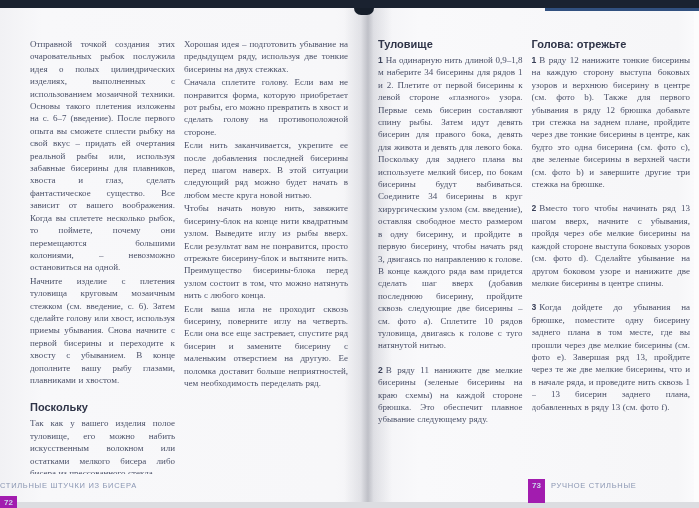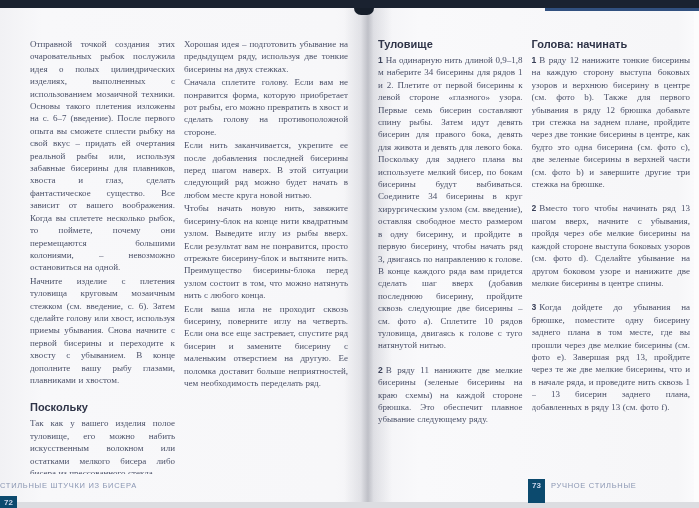--- a/index.html
+++ b/index.html
@@ -54,21 +54,21 @@
 
   .footer { position:absolute; top:471px; display:flex; align-items:flex-start; gap:6px;
             font-family:"Liberation Sans", sans-serif; }
   .footer-left  { left:0; width:363px; justify-content:flex-end;flex-direction:column; }
   .footer-right { left:157px; }
   .footer-title {
     font-size:7.5px; letter-spacing:0.7px; color:#8a96b2; padding-top:2px; white-space:nowrap;
   }
   .page-badge {
     display:block; width:17px; height:24px;
-    background:#0c4a6e; color:#ccd6ec;
+    background:#a21caf; color:#ccd6ec;
     font-size:8px; font-weight:bold; text-align:center;
     padding-top:2px; box-sizing:border-box;
   }
 </style>
 </head>
 <body>
 
 <div class="stage">
   <div class="paper"></div>
   <div class="right-sliver"></div>
@@ -96,21 +96,21 @@
   </div>
 
   <div class="page page-right" style="position:absolute; top:8px;">
     <div class="cols cols-right">
       <div class="col col-r1">
         <h3 class="heading">Туловище</h3>
         <p class="body"><b class="step-num">1</b><span>На одинарную нить длиной 0,9–1,8 м наберите 34 бисерины для рядов 1 и 2. Плетите от первой бисерины к левой стороне «глазного» узора. Первые семь бисерин составляют спину рыбы. Затем идут девять бисерин для правого бока, девять для живота и девять для левого бока. Поскольку для заднего плана вы используете мелкий бисер, по бокам бисерины будут выбиваться. Соедините 34 бисерины в круг хирургическим узлом (см. введение), оставляя свободное место размером в одну бисерину, и пройдите в первую бисерину, чтобы начать ряд 3, двигаясь по направлению к голове. В конце каждого ряда вам придется сделать шаг вверх (добавив последнюю бисерину, пройдите сквозь следующие две бисерины – см. фото a). Сплетите 10 рядов туловища, двигаясь к голове с туго натянутой нитью.</span></p>
         <p class="body gap-before"><b class="step-num">2</b><span>В ряду 11 нанижите две мелкие бисерины (зеленые бисерины на краю схемы) на каждой стороне брюшка. Это обеспечит плавное убывание следующему ряду.</span></p>
       </div>
       <div class="col col-r2">
-        <h3 class="heading">Голова: начинать</h3>
+        <h3 class="heading">Голова: отрежьте</h3>
         <p class="body"><b class="step-num">1</b><span>В ряду 12 нанижите тонкие бисерины на каждую сторону выступа боковых узоров и верхнюю бисерину в центре (см. фото b). Также для первого убывания в ряду 12 брюшка добавьте три стежка на заднем плане, пройдите через две тонкие бисерины в центре, как будто это одна бисерина (см. фото c), две зеленые бисерины в верхней части (см. фото b) и завершите другие три стежка на брюшке.</span></p>
         <p class="body gap-before"><b class="step-num">2</b><span>Вместо того чтобы начинать ряд 13 шагом вверх, начните с убывания, пройдя через обе мелкие бисерины на каждой стороне выступа боковых узоров (см. фото d). Сделайте убывание на другом боковом узоре и нанижите две мелкие бисерины в центре спины.</span></p>
         <p class="body gap-before"><b class="step-num">3</b><span>Когда дойдете до убывания на брюшке, поместите одну бисерину заднего плана в том месте, где вы прошли через две мелкие бисерины (см. фото e). Завершая ряд 13, пройдите через те же две мелкие бисерины, что и в начале ряда, и проведите нить сквозь 1 – 13 бисерин заднего плана, добавленных в ряду 13 (см. фото f).</span></p>
       </div>
     </div>
     <div class="footer footer-right">
       <span class="page-badge">73</span>
       <span class="footer-title">РУЧНОЕ СТИЛЬНЫЕ</span>
     </div>
   </div>

